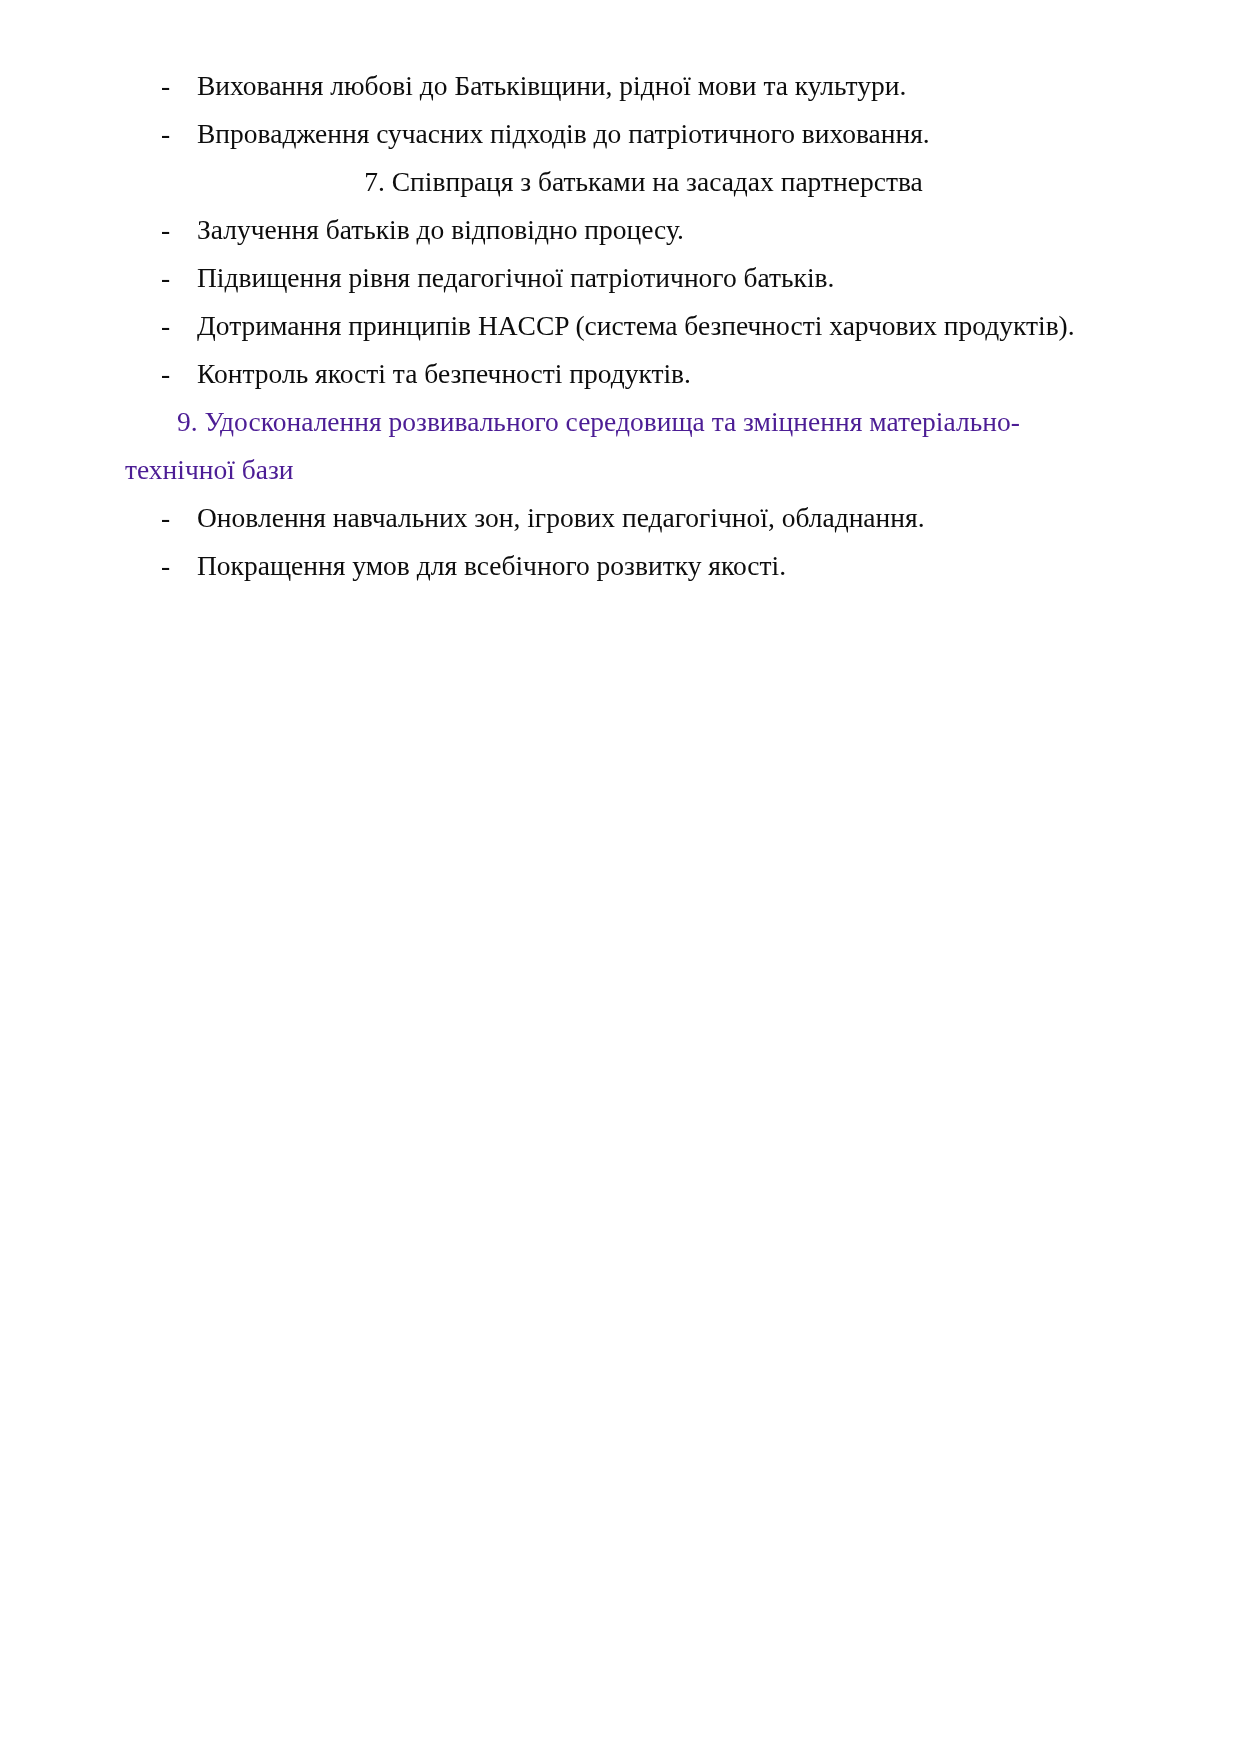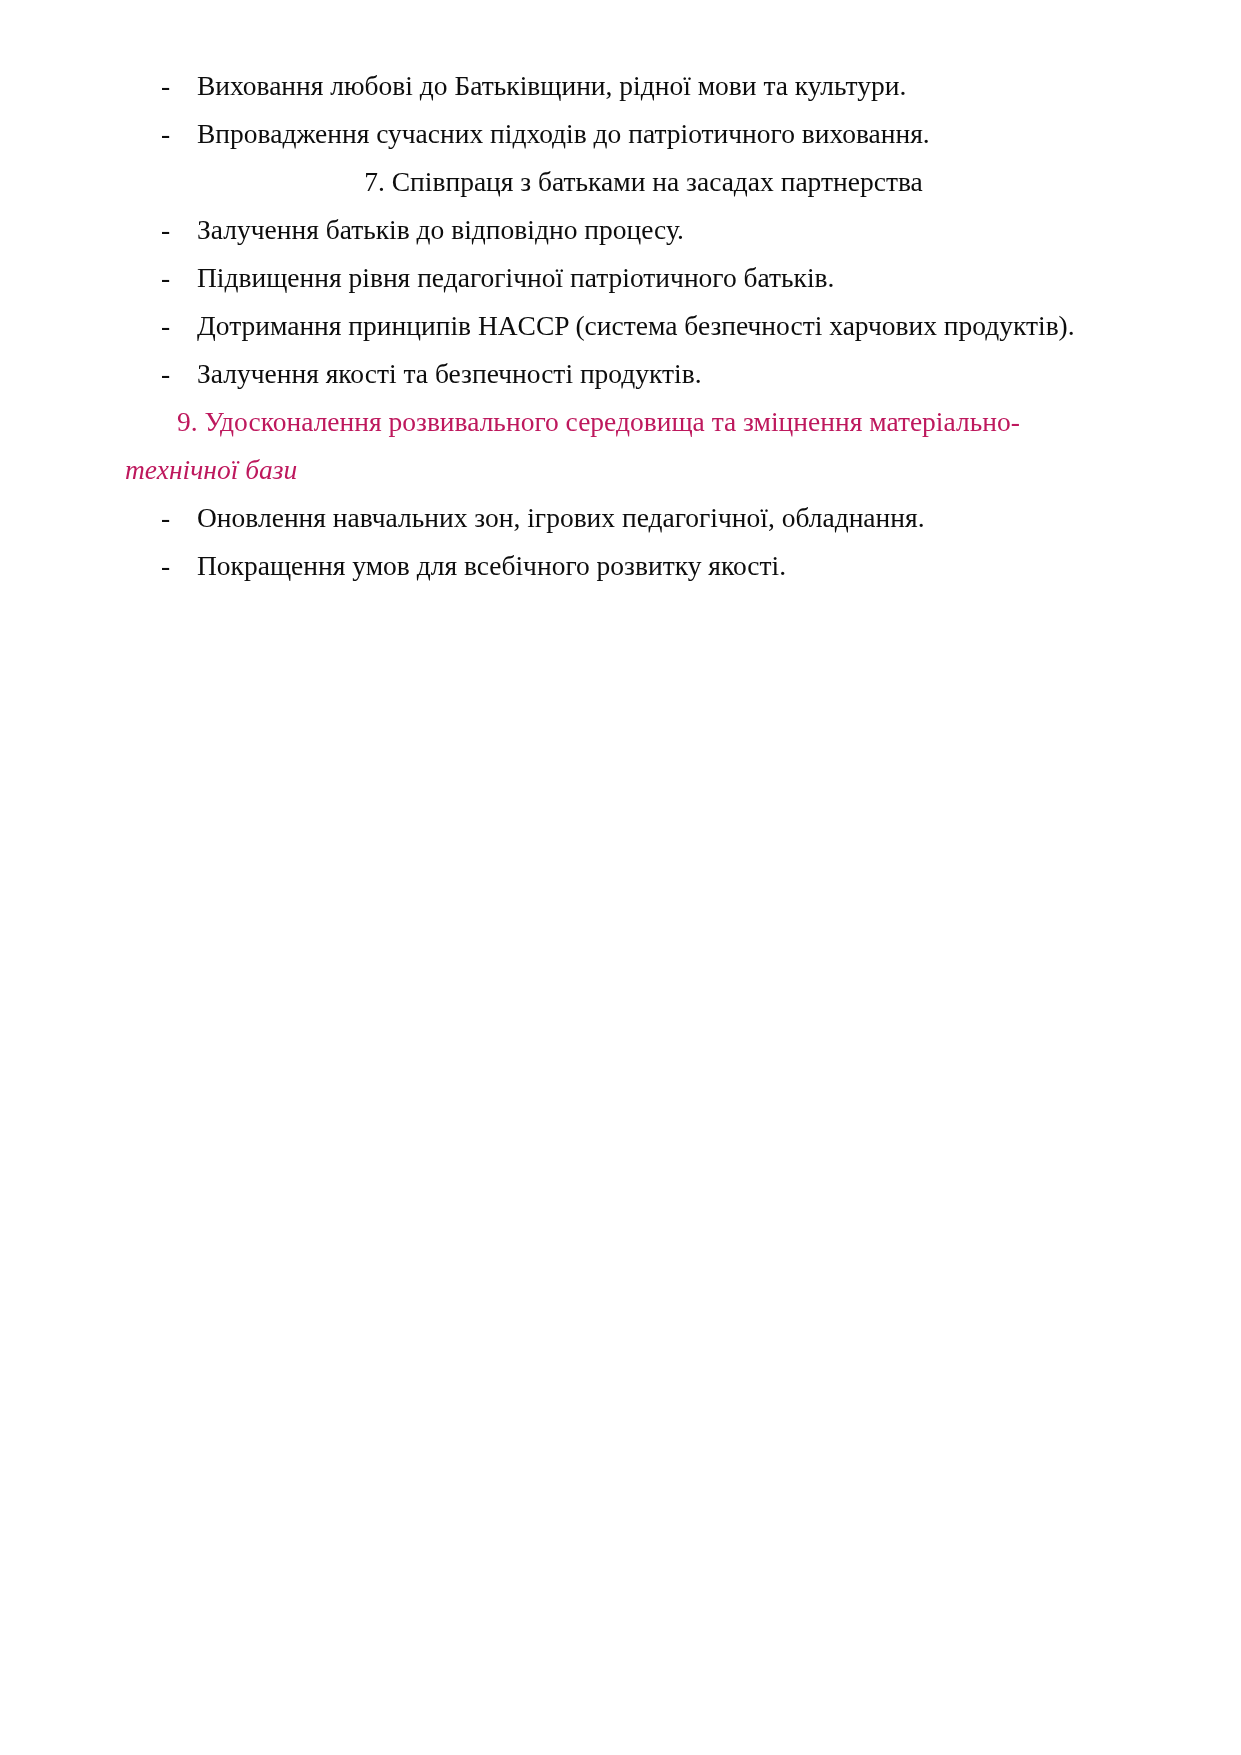--- a/index.html
+++ b/index.html
@@ -49,21 +49,21 @@
   }
   
   .numbered {
     padding-left: 52px;
     text-align: center;
   }
   
   .para-justified {
     font-size: 27.5px;
     line-height: 48px;
-    color: #be185d;
+    color: #4c1d95;
     text-align: justify;
     text-justify: inter-word;
     text-indent: 52px;
     width: 985px;
     hyphens: manual;
   }
   .para-justified .last-line {
     white-space: nowrap;
   }
 </style>
@@ -96,26 +96,26 @@
     </div>
 
 
     <div class="line bullet">
       <span class="dash">-</span>
       <span class="btext">Дотримання принципів HACCP (система безпечності харчових продуктів).</span>
     </div>
 
     <div class="line bullet">
       <span class="dash">-</span>
-      <span class="btext">Залучення якості та безпечності продуктів.</span>
+      <span class="btext">Контроль якості та безпечності продуктів.</span>
     </div>
 
     <div class="para-justified">
       <div style="text-align:justify;text-indent:52px;">9. Удосконалення розвивального середовища та зміцнення матеріально-</div>
-      <div class="last-line" style="text-indent:0;font-style:italic;">технічної бази</div>
+      <div class="last-line" style="text-indent:0;">технічної бази</div>
     </div>
 
     <div class="line bullet">
       <span class="dash">-</span>
       <span class="btext">Оновлення навчальних зон, ігрових педагогічної, обладнання.</span>
     </div>
 
     <div class="line bullet">
       <span class="dash">-</span>
       <span class="btext">Покращення умов для всебічного розвитку якості.</span>

